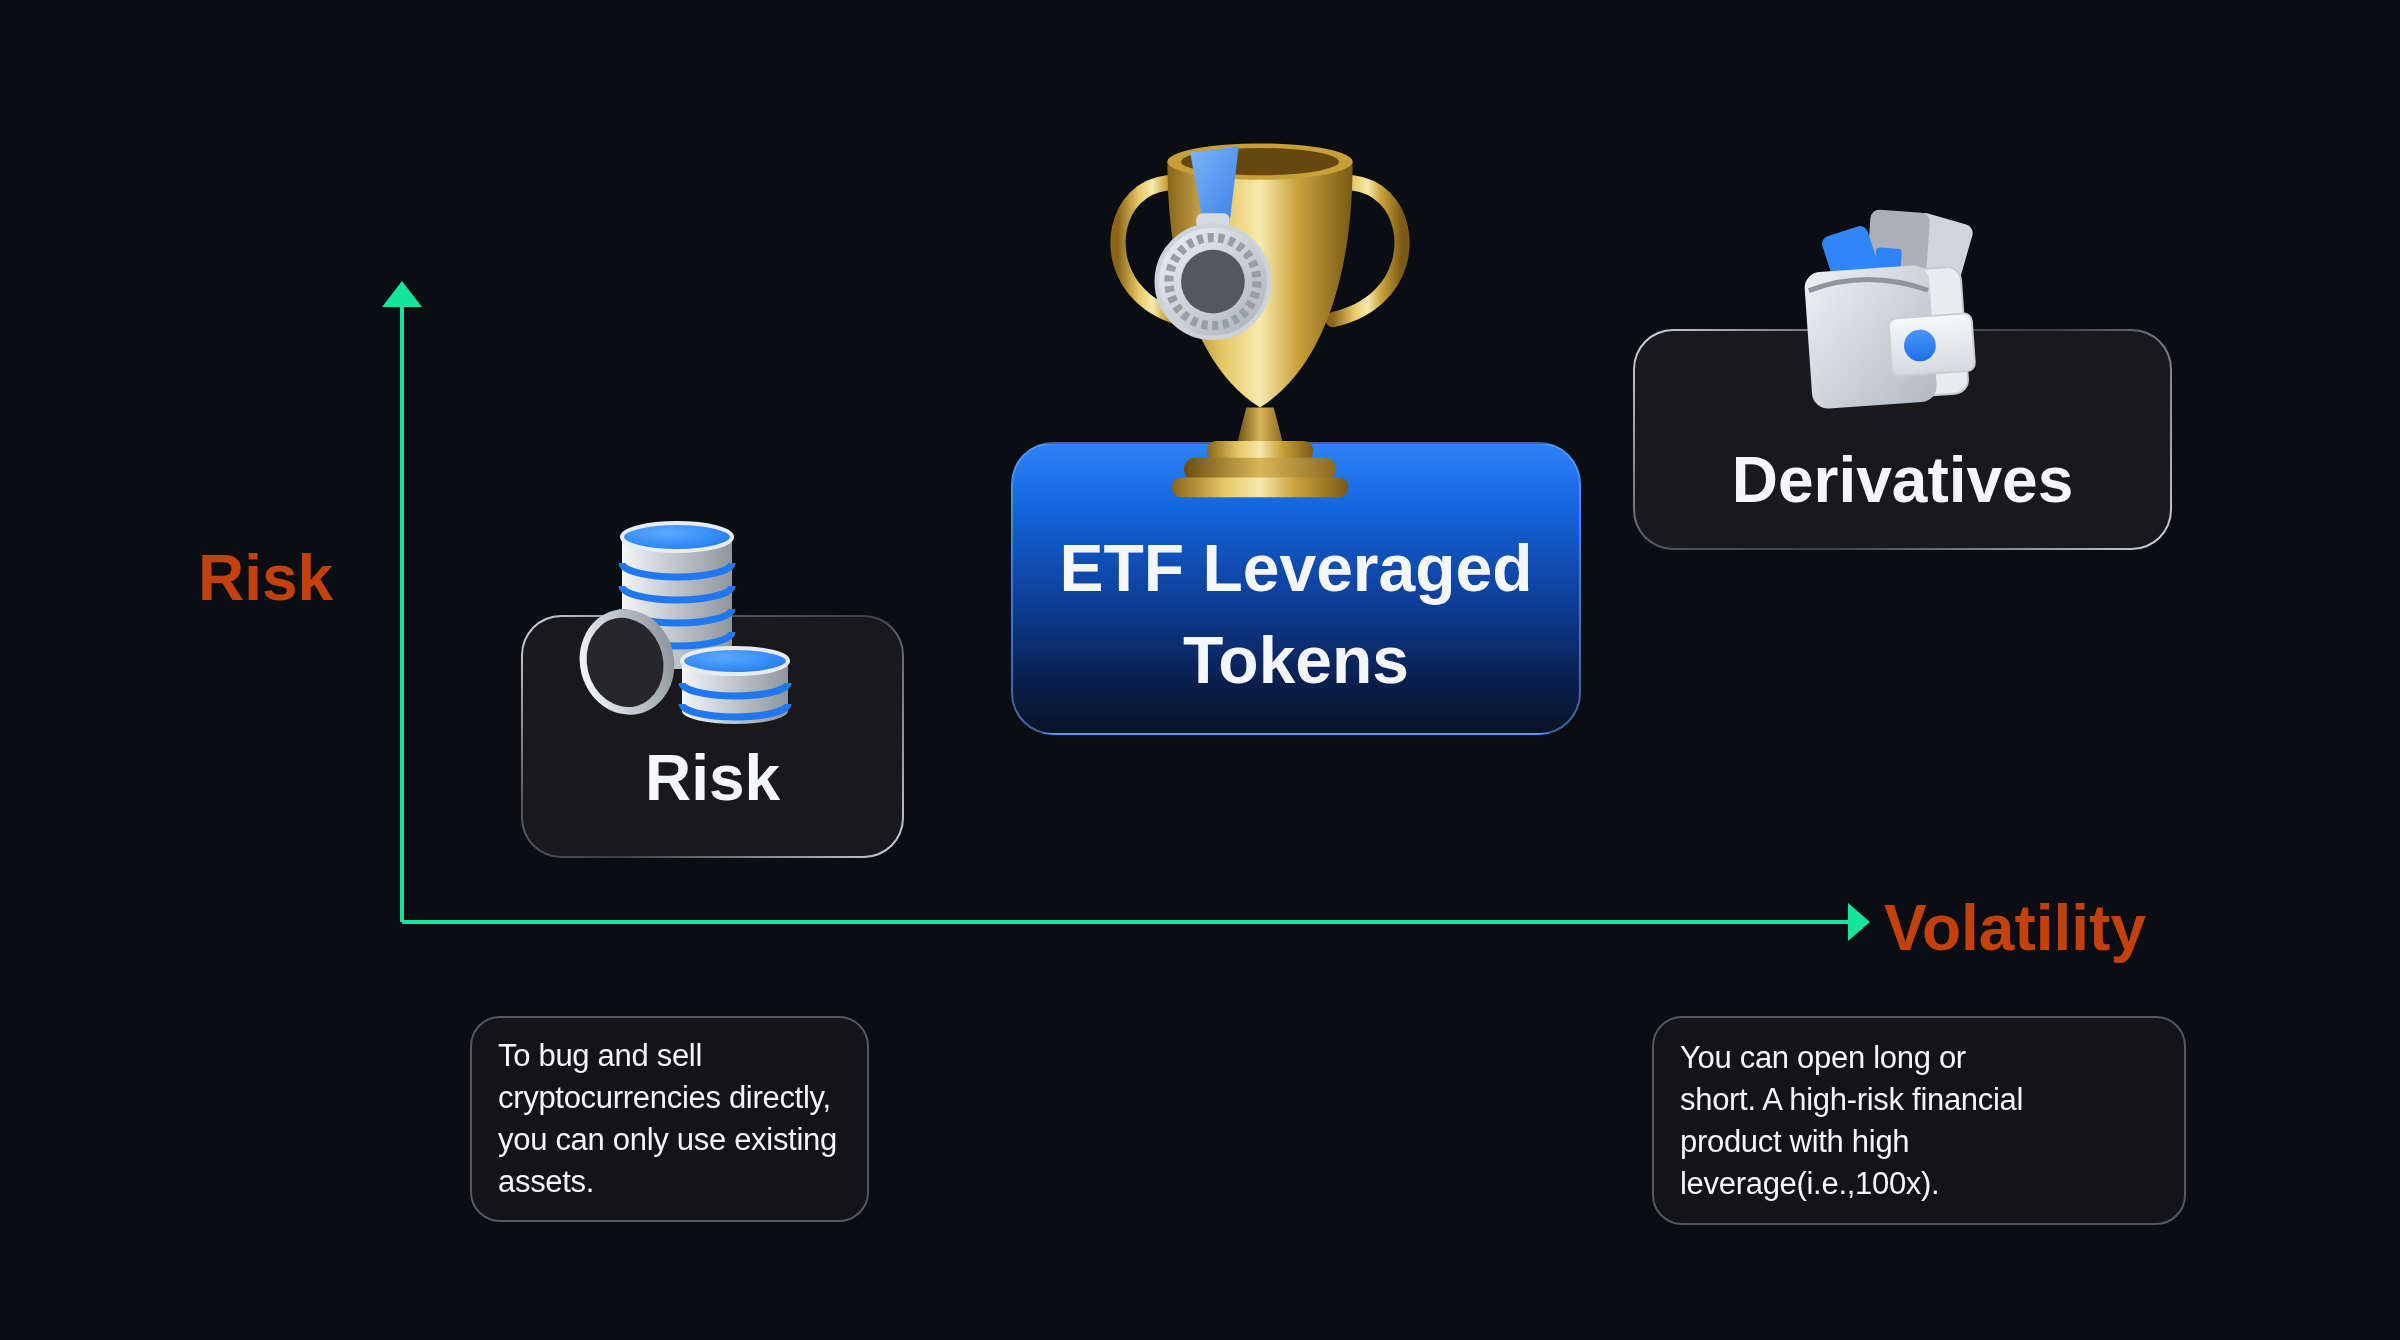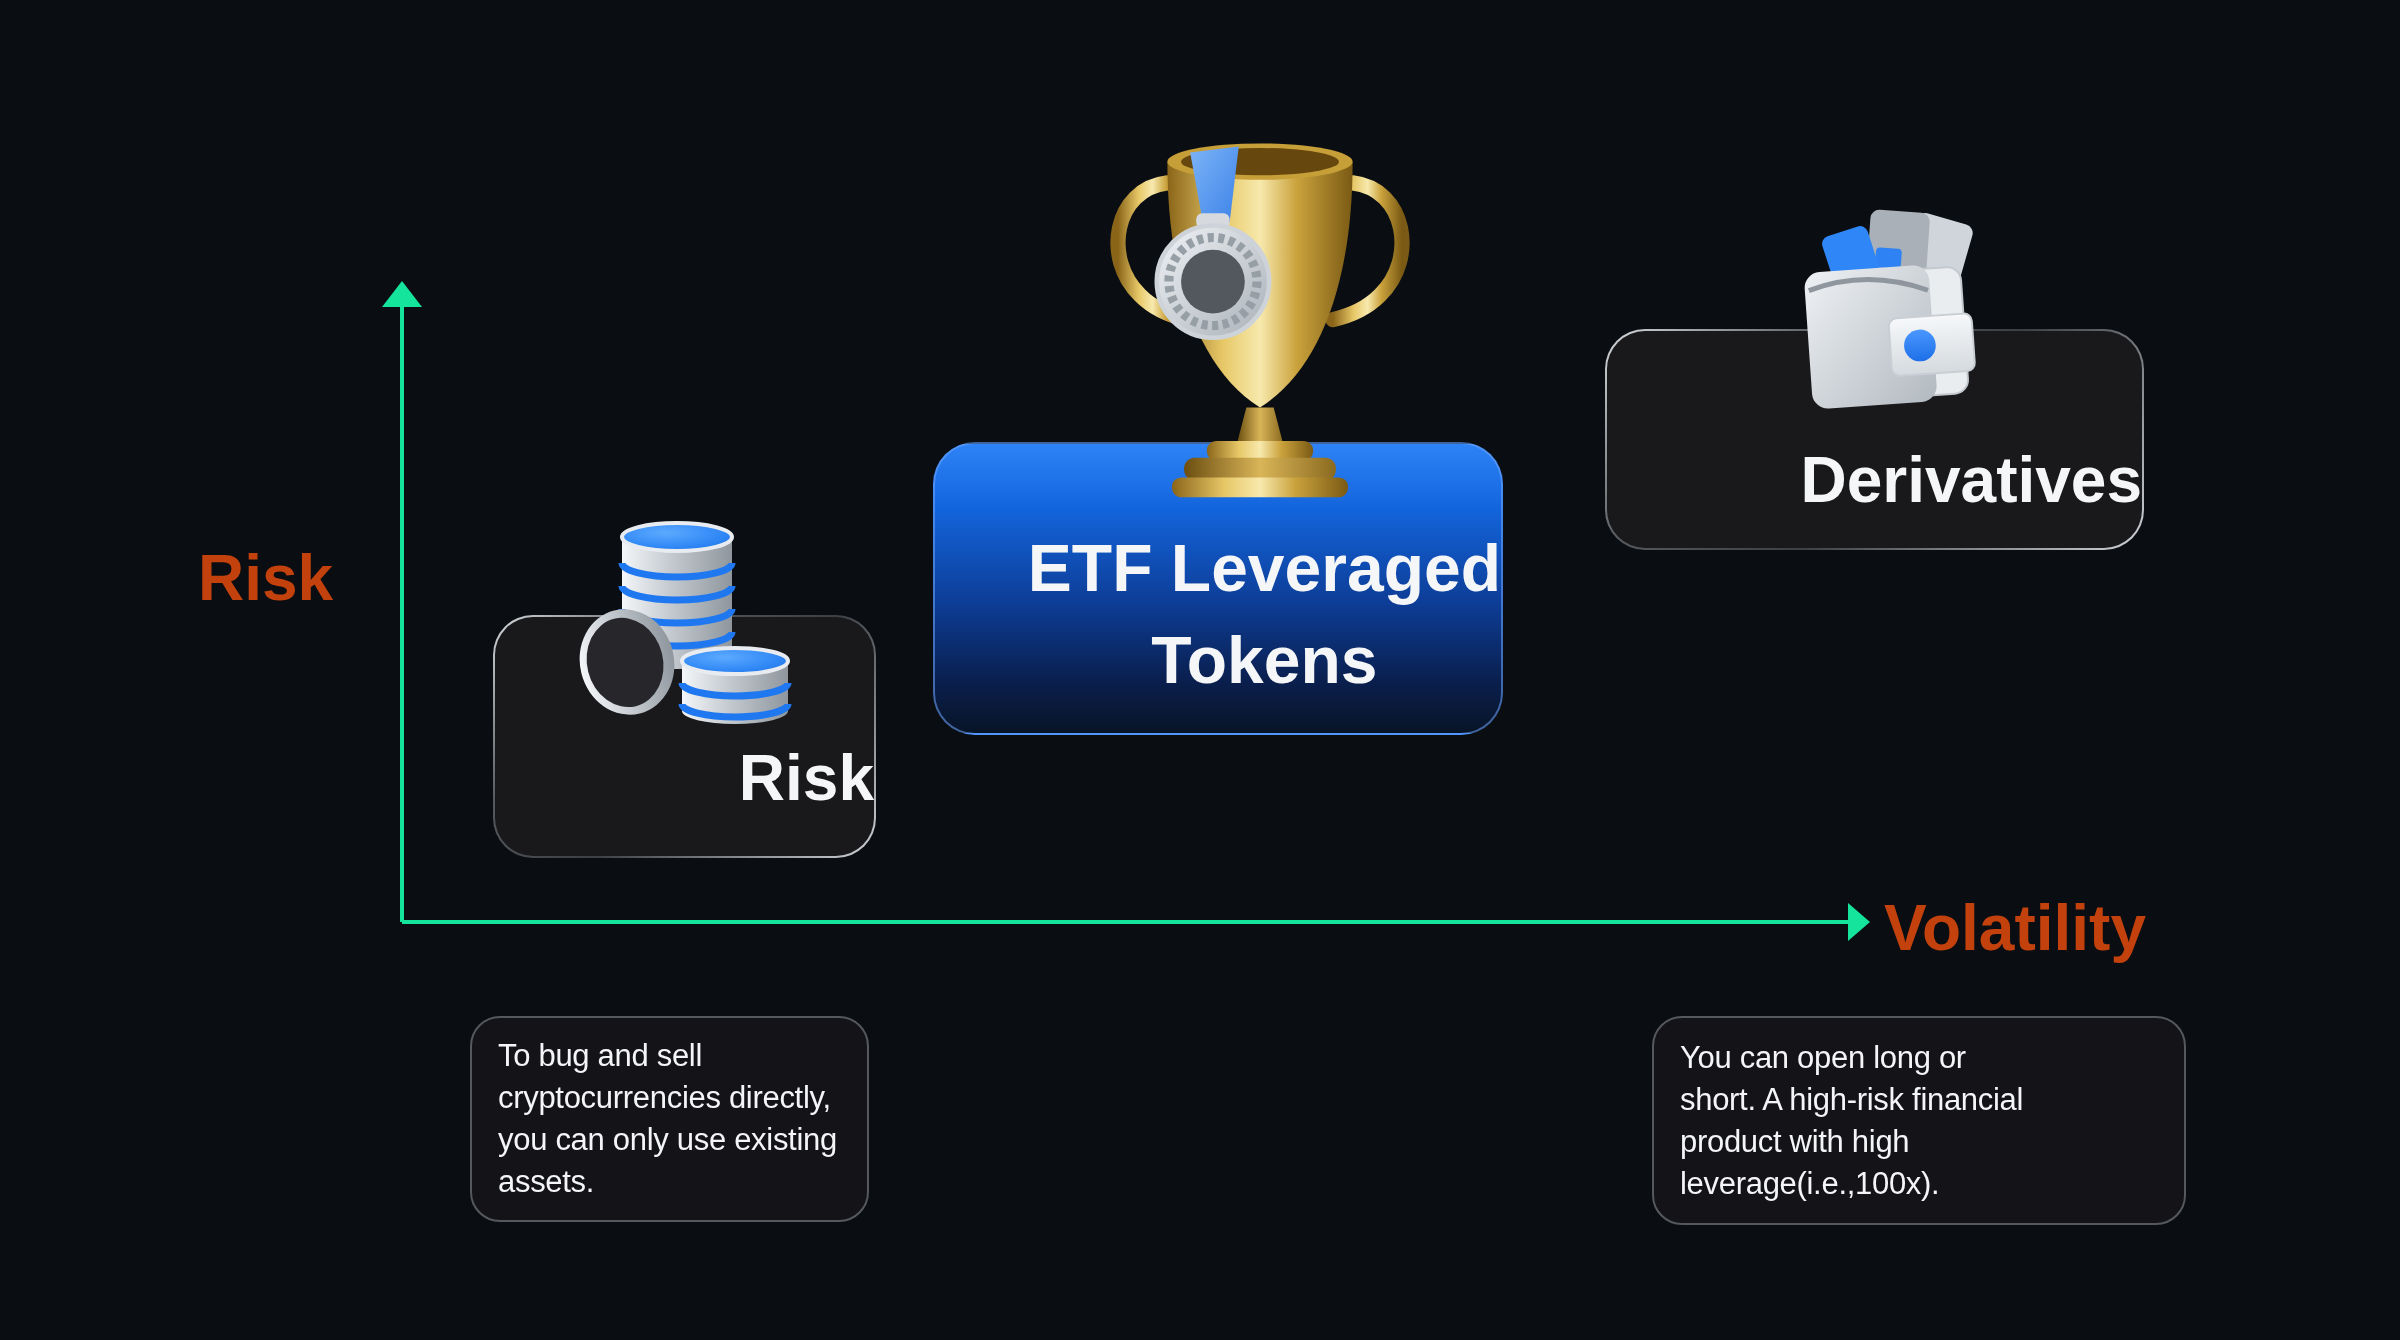--- a/index.html
+++ b/index.html
@@ -14,29 +14,29 @@
     border-left:20px solid transparent;border-right:20px solid transparent;
     border-bottom:26px solid #15e49c;}
   .hline{position:absolute;left:402px;top:920px;width:1446px;height:4px;background:#15e49c;}
   .harrow{position:absolute;left:1848px;top:903px;width:0;height:0;
     border-top:19px solid transparent;border-bottom:19px solid transparent;
     border-left:22px solid #15e49c;}
   .axis-label{position:absolute;color:#c2410c;font-weight:bold;font-size:64px;line-height:1;white-space:nowrap;}
   .y-label{left:198px;top:546px;}
   .x-label{left:1884px;top:896px;}
   
-  .card{position:absolute;display:flex;justify-content:flex-end;box-sizing:border-box;z-index:2;}
+  .card{position:absolute;display:flex;justify-content:center;box-sizing:border-box;z-index:2;margin-left:28px;}
   .card-dark{
     border:2px solid transparent;border-radius:40px;
     background:linear-gradient(#19191c,#19191c) padding-box,
       linear-gradient(135deg,#d7dadd 0%,#55585c 30%,#3c4044 55%,#cfd3d7 100%) border-box;
   }
   .card-spot{left:493px;top:615px;width:383px;height:243px;align-items:flex-end;padding-bottom:46px;}
   .card-etf{
-    left:933px;top:442px;width:570px;height:293px;align-items:center;padding-top:50px;
+    left:983px;top:442px;width:570px;height:293px;align-items:center;padding-top:50px;
     border:2px solid rgba(110,165,255,.55);border-radius:42px;
     background:linear-gradient(180deg,#2e83f6 0%,#1365dd 22%,#0d3d96 55%,#0a1f4e 82%,#081426 100%);
   }
   .card-deriv{left:1605px;top:329px;width:539px;height:221px;align-items:flex-end;padding-bottom:36px;}
   .card-label{color:#f5f6f7;font-weight:bold;font-size:64px;line-height:1;white-space:pre-line;text-align:center;}
   .card-etf .card-label{font-size:66px;line-height:92px;}
   
   .icon{position:absolute;z-index:5;}
   .coins-icon{left:575px;top:515px;width:220px;height:215px;}
   .trophy-icon{left:1093px;top:133px;width:334px;height:367px;}

